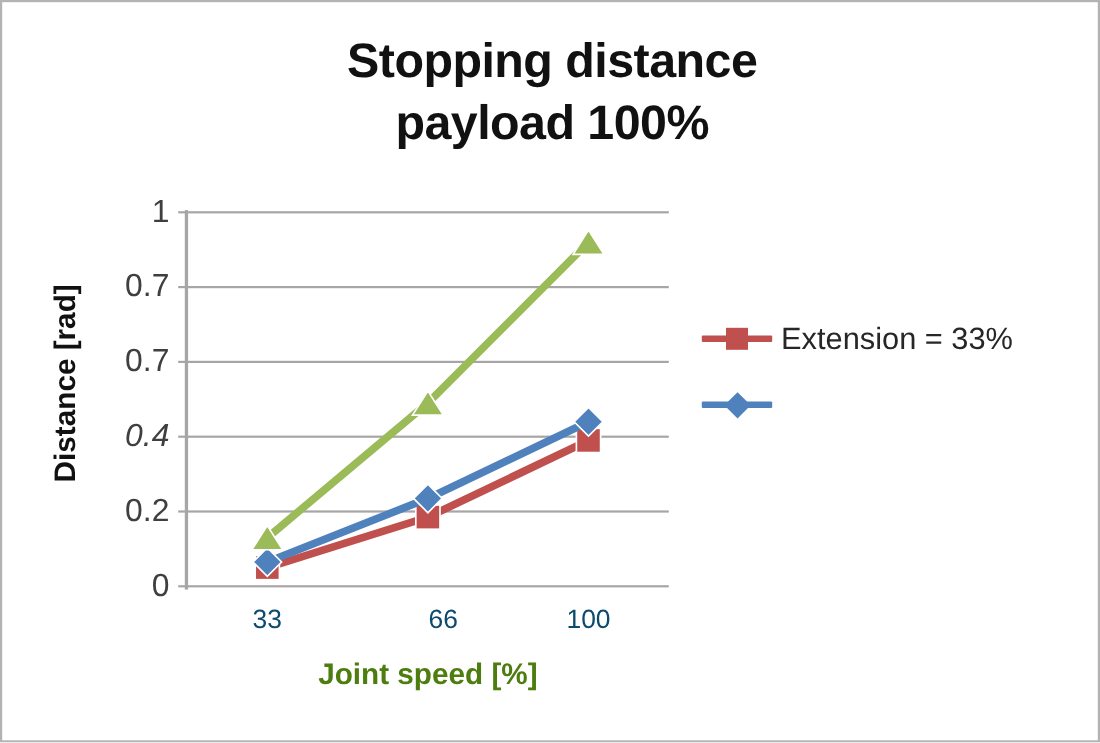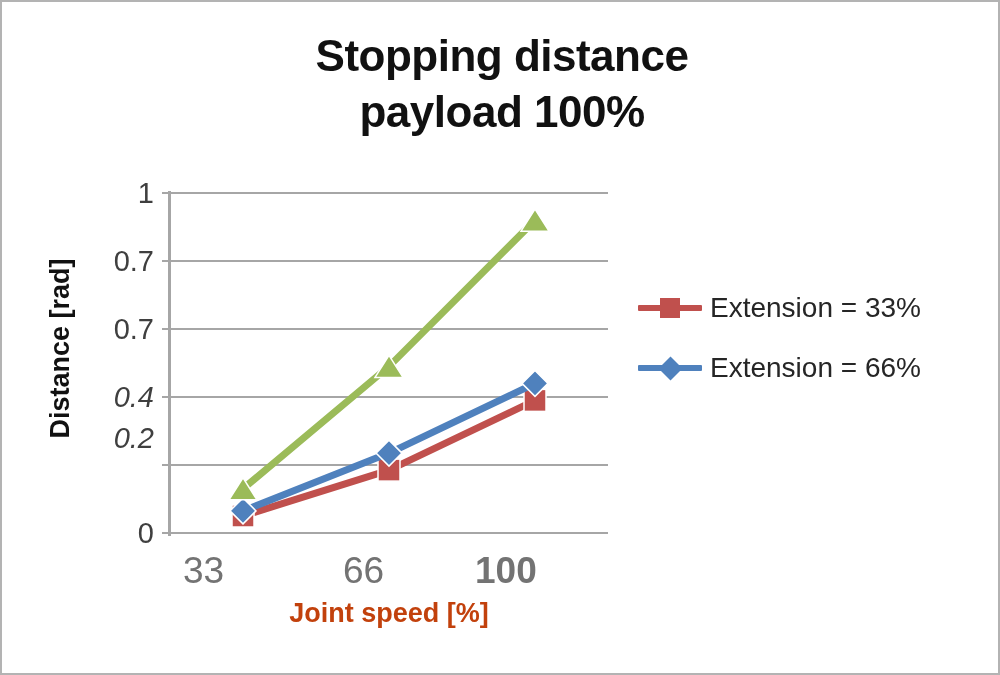--- a/index.html
+++ b/index.html
@@ -79,34 +79,35 @@
     position: absolute;
     left: 86px;
     top: 0;
     width: 66px;
     height: 675px;
   }
   .x-tick-label {
     position: absolute;
     top: 548px;
     width: 120px;
-    font-size: 37px;
-    color: #737373;
+    text-align: center;
+    font-size: 24px;
+    color: #0c4a6e;
   }
 
   
   #x-axis-title {
     position: absolute;
     left: 168px;
     top: 596px;
     width: 438px;
     text-align: center;
     font-size: 27px;
     font-weight: bold;
-    color: #c2410c;
+    color: #4d7c0f;
   }
   #y-axis-title {
     position: absolute;
     left: -52px;
     top: 331px;
     width: 220px;
     text-align: center;
     font-size: 27px;
     font-weight: bold;
     color: #111111;
@@ -199,31 +200,31 @@
       <div class="gridline" style="top: 339px;"></div>
       <div class="gridline" style="top: 271px;"></div>
       <div class="gridline" style="top: 203px;"></div>
       <div class="gridline" style="top: 135px;"></div>
       <div class="gridline" style="top: 67px;"></div>
       <div class="gridline" style="top: -1px;"></div>
     </div>
 
   <div id="y-tick-labels">
       <div class="y-tick-label" style="top: 531px;">0</div>
-      <div class="y-tick-label" style="top: 436px; font-style: italic;">0.2</div>
+      <div class="y-tick-label" style="top: 463px;">0.2</div>
       <div class="y-tick-label" style="top: 395px; font-style: italic;">0.4</div>
       <div class="y-tick-label" style="top: 327px;">0.7</div>
       <div class="y-tick-label" style="top: 259px;">0.7</div>
       <div class="y-tick-label" style="top: 191px;">1</div>
     </div>
 
   <div id="x-tick-labels-host">
       <div class="x-tick-label" style="left: 181px;">33</div>
       <div class="x-tick-label" style="left: 341px;">66</div>
-      <div class="x-tick-label" style="left: 473px; font-weight: bold;">100</div>
+      <div class="x-tick-label" style="left: 473px;">100</div>
     </div>
 
   <svg id="series-svg" viewBox="0 0 1000 675">
       <g>
         <polyline points="241,514 387,468.1 533,398.4" fill="none" stroke="#C0504D" stroke-width="7" stroke-linejoin="round" stroke-linecap="round"></polyline>
         <rect x="230" y="503" width="22" height="22" fill="#C0504D" stroke="#ffffff" stroke-width="1.5"></rect>
         <rect x="376" y="457.1" width="22" height="22" fill="#C0504D" stroke="#ffffff" stroke-width="1.5"></rect>
         <rect x="522" y="387.4" width="22" height="22" fill="#C0504D" stroke="#ffffff" stroke-width="1.5"></rect>
       </g>
       <g>
@@ -249,21 +250,20 @@
           <div class="key-line" style="background: rgb(192, 80, 77);"></div>
           <div class="key-marker marker-square" style="background: rgb(192, 80, 77);"></div>
         </div>
         <div class="legend-label">Extension = 33%</div>
       </div>
       <div class="legend-item">
         <div class="legend-key">
           <div class="key-line" style="background: rgb(79, 129, 189);"></div>
           <div class="key-marker marker-diamond" style="background: rgb(79, 129, 189);"></div>
         </div>
-        <div class="legend-label">Extension = 66%</div>
       </div>
     </div>
 
 <div class="y-tick" style="top: 530px;"></div>
     <div class="y-tick" style="top: 462px;"></div>
     <div class="y-tick" style="top: 394px;"></div>
     <div class="y-tick" style="top: 326px;"></div>
     <div class="y-tick" style="top: 258px;"></div>
     <div class="y-tick" style="top: 190px;"></div>
   </div>

